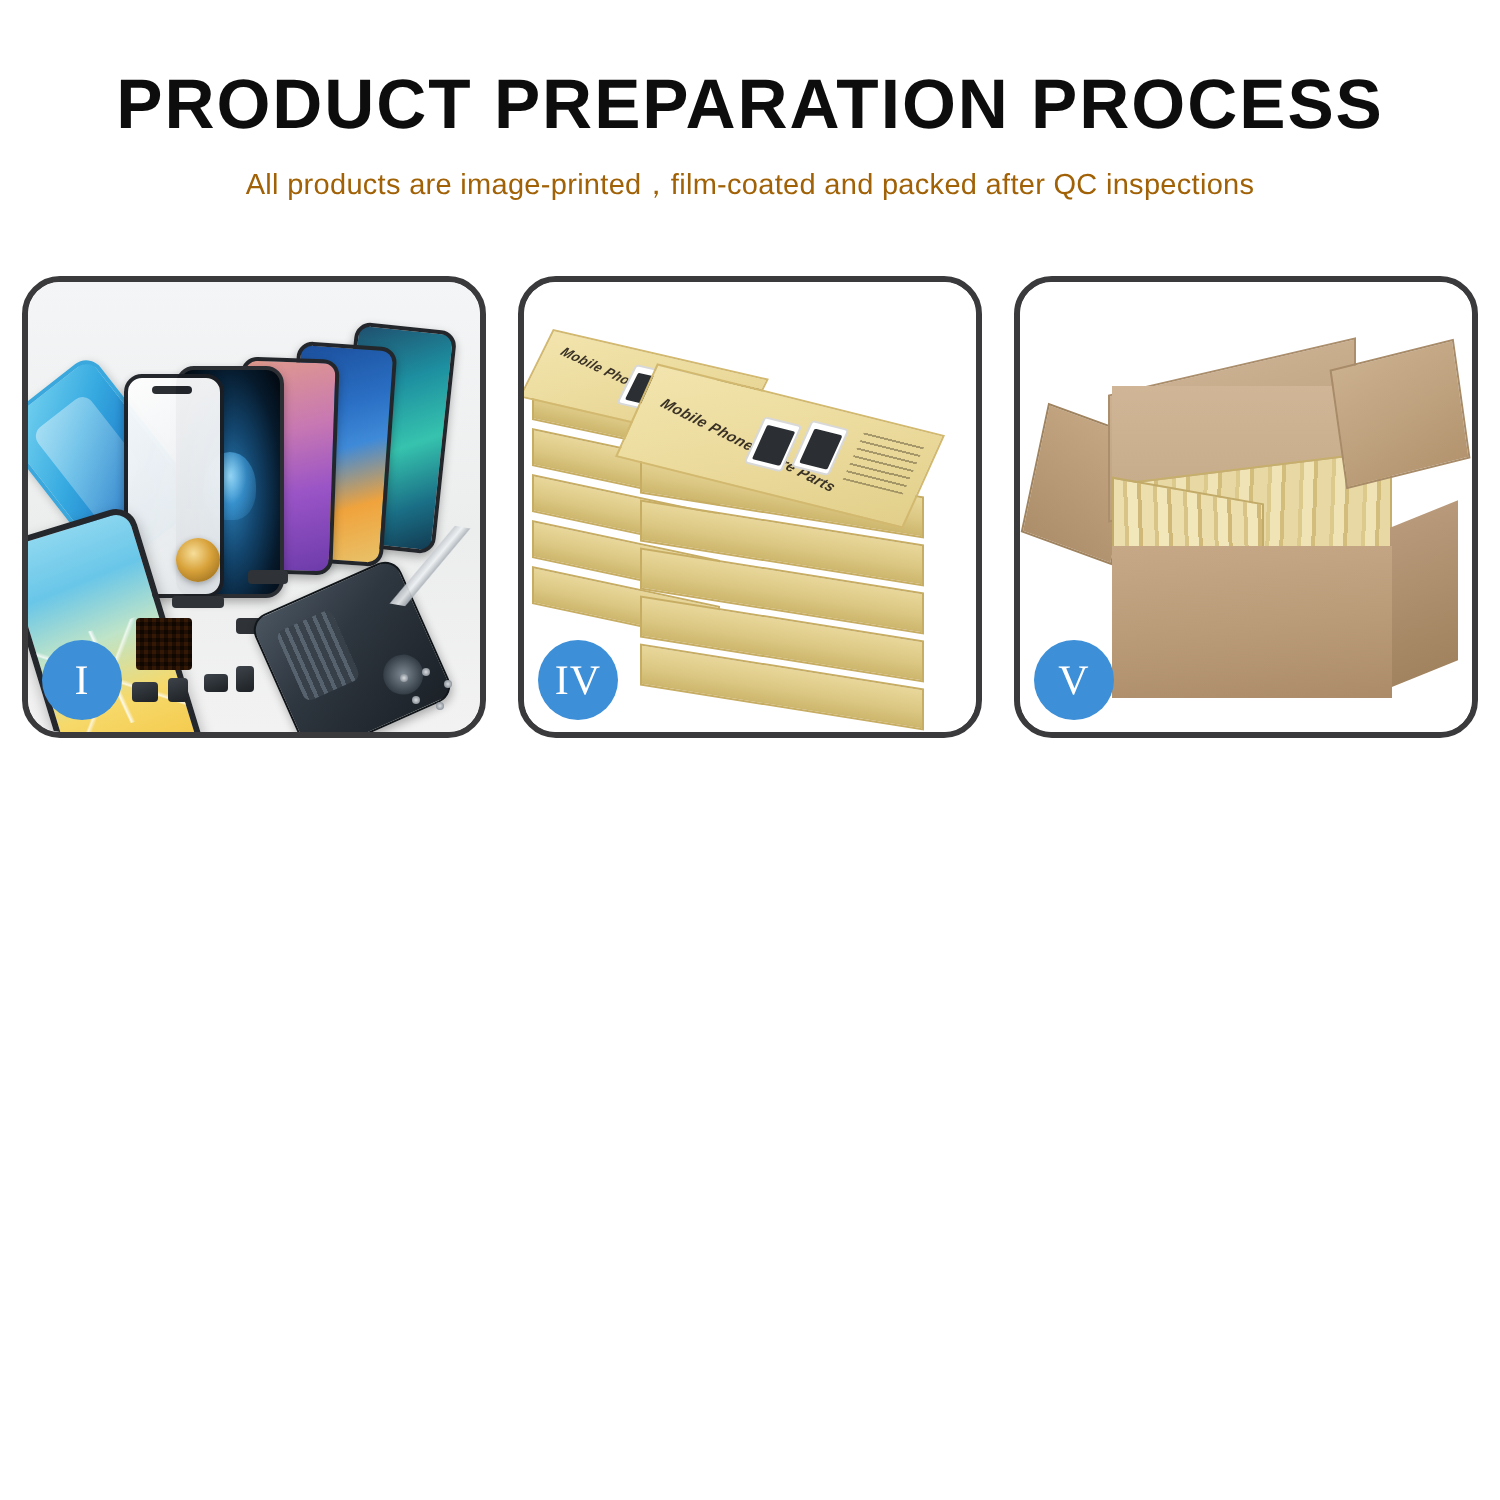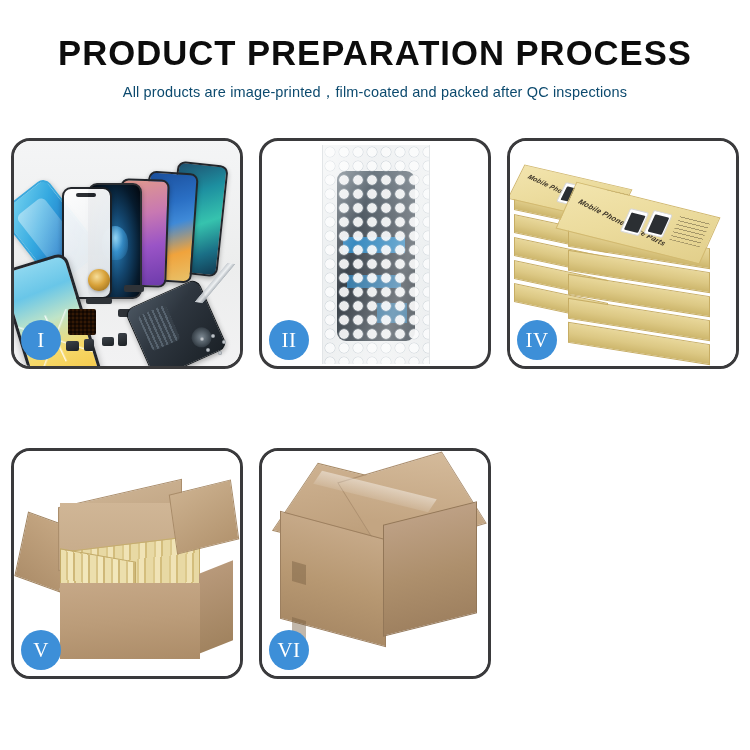--- a/index.html
+++ b/index.html
@@ -28,21 +28,21 @@
     letter-spacing: 1.0px;
     color: #0d0d0d;
     line-height: 38px;
     transform: scaleX(0.99);
     white-space: nowrap;
   }
   .subtitle {
     font-family: "Liberation Sans", sans-serif;
     font-size: 14.5px;
     font-weight: normal;
-    color: #0c4a6e;
+    color: #a16207;
     letter-spacing: 0.15px;
     margin-top: 11px;
     white-space: nowrap;
   }
 
   
   .grid {
     position: absolute;
     top: 138px;
     left: 11px;
@@ -571,35 +571,20 @@
         <span class="screw" style="left:2px; top:3px;"></span>
         <span class="screw" style="left:13px; top:0px;"></span>
         <span class="screw" style="left:24px; top:6px;"></span>
         <span class="screw" style="left:8px; top:14px;"></span>
         <span class="screw" style="left:20px; top:17px;"></span>
       </div>
     </div>
     <div class="badge">I</div>
   </div>
 
-  <div class="panel">
-    <div class="panel-photo">
-      <div class="bubble-wrap">
-        <div class="bw-phone2">
-          <span class="bw-accent" style="left:6px; top:66px; width:62px; height:16px;"></span>
-          <span class="bw-accent" style="left:10px; top:104px; width:54px; height:13px; opacity:0.7;"></span>
-          <span class="bw-accent" style="left:40px; top:132px; width:30px; height:20px; opacity:0.6;"></span>
-        </div>
-        <div class="bubbles-edge"></div>
-        <div class="bubbles"></div>
-        <div class="bw-sheen"></div>
-      </div>
-    </div>
-    <div class="badge">II</div>
-  </div>
 
 
   <div class="panel">
     <div class="panel-photo">
       <div class="p4-stage">
 
         <div class="kbox-side" style="left:4px; top:60px;  width:92px; height:17px; transform: skewY(12deg);"></div>
         <div class="kbox-side" style="left:4px; top:83px;  width:92px; height:17px; transform: skewY(12deg);"></div>
         <div class="kbox-side" style="left:4px; top:106px; width:92px; height:17px; transform: skewY(12deg);"></div>
         <div class="kbox-side" style="left:4px; top:129px; width:92px; height:17px; transform: skewY(12deg);"></div>
@@ -647,28 +632,14 @@
         <div class="c5-contents"></div>
         <div class="c5-contents2"></div>
         <div class="c5-flap-right2"></div>
         <div class="c5-right2"></div>
         <div class="c5-front"></div>
       </div>
     </div>
     <div class="badge">V</div>
   </div>
 
-  <div class="panel">
-    <div class="panel-photo">
-      <div class="p6-stage">
-        <div class="c6-top"></div>
-        <div class="c6-top2"></div>
-        <div class="c6-tape"></div>
-        <div class="c6-left2"></div>
-        <div class="c6-right"></div>
-        <div class="c6-seam" style="left:30px; top:112px; width:14px; height:20px; transform: skewY(15deg);"></div>
-        <div class="c6-seam" style="left:30px; top:168px; width:14px; height:20px; transform: skewY(15deg);"></div>
-      </div>
-    </div>
-    <div class="badge">VI</div>
-  </div>
 
 </div>
 
 </body></html>

